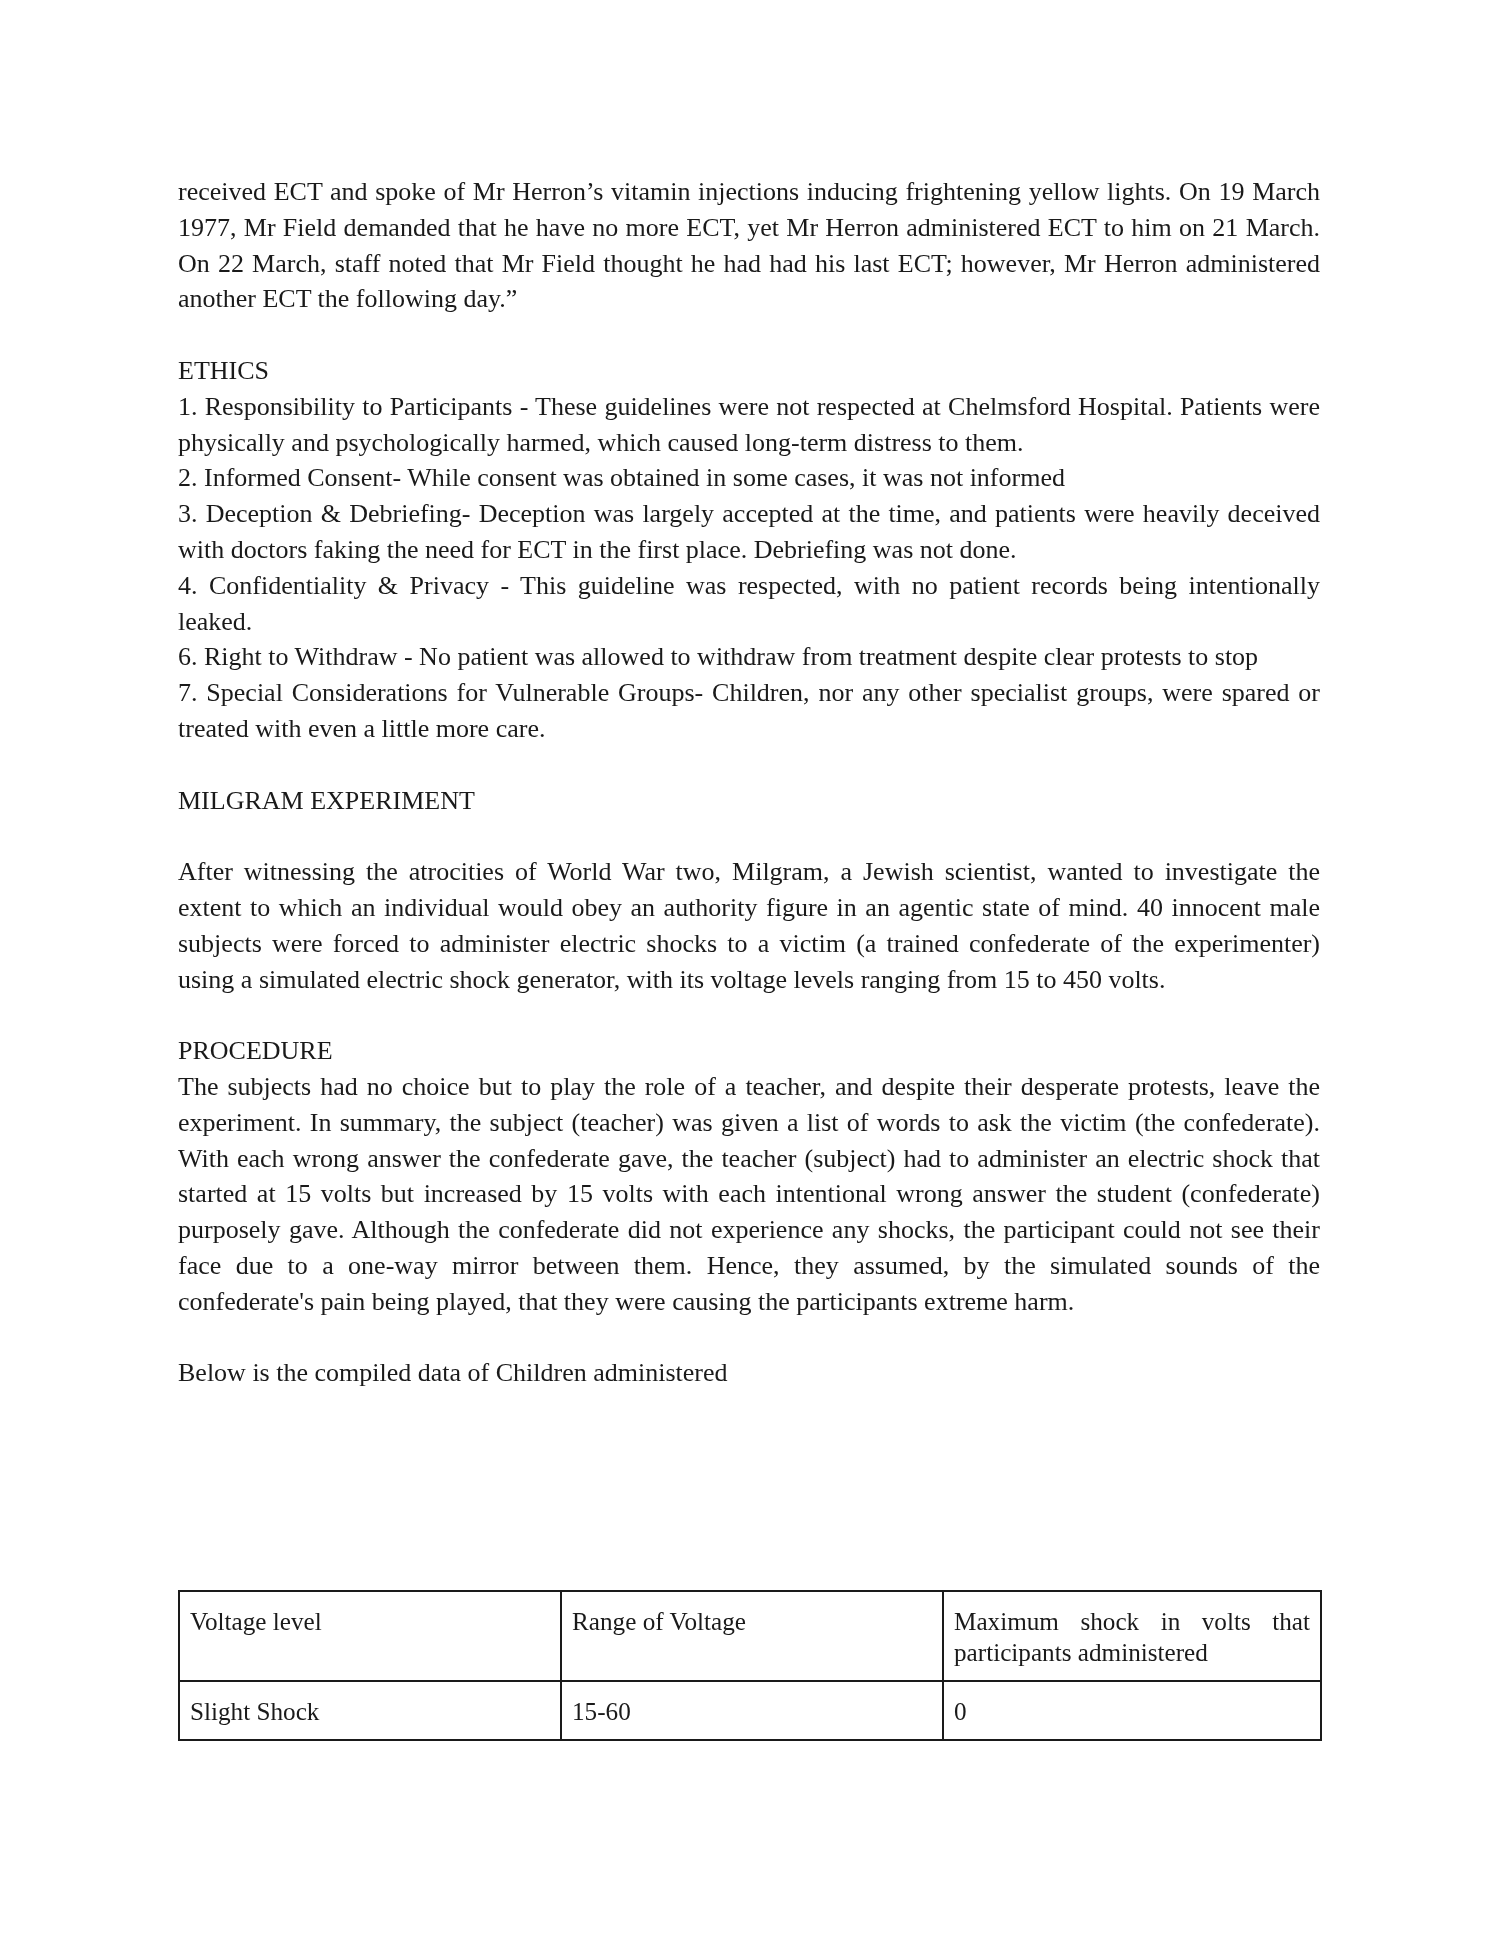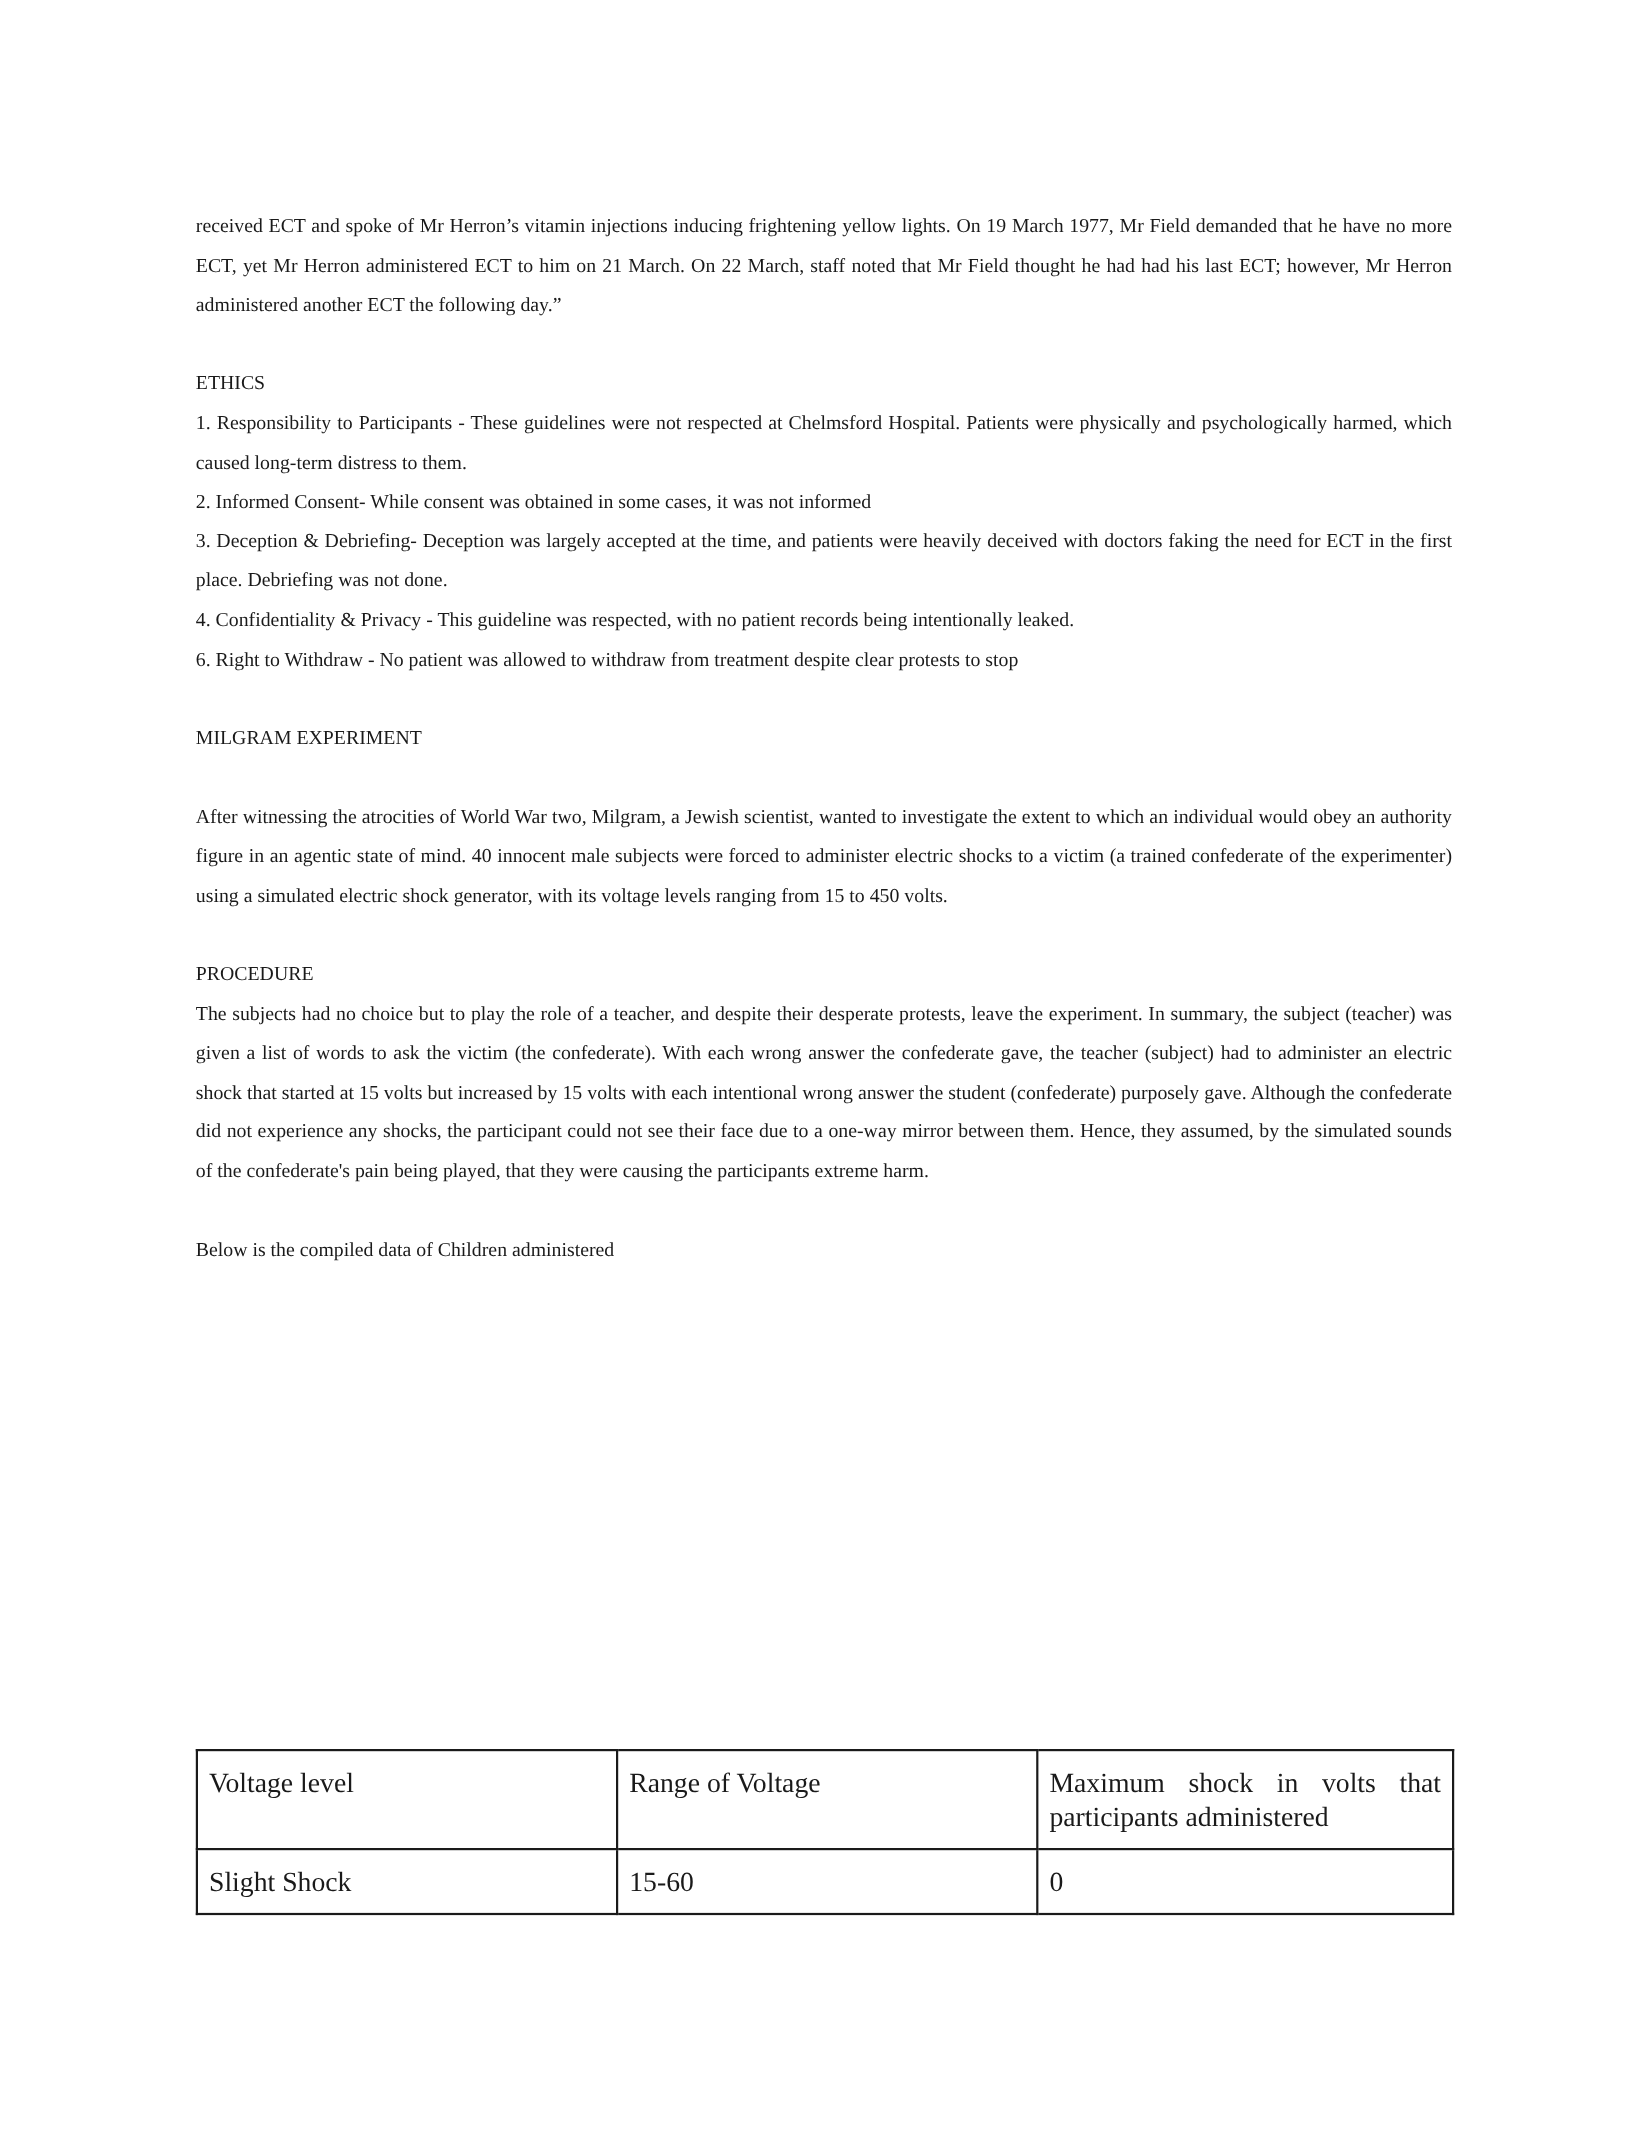--- a/index.html
+++ b/index.html
@@ -13,23 +13,22 @@
       position: relative;
       overflow: hidden;
       font-family: "Liberation Serif", "DejaVu Serif", serif;
       color: #1a1a1a;
     }
     .page {
       position: absolute;
       left: 178px;
       top: 174px;
       width: 1142px;
-      font-size: 18px;
+      font-size: 26px;
       line-height: 35.8px;
-      margin-top: 14px;
     }
     .para {
       margin: 0;
       text-align: justify;
       text-align-last: left;
     }
     .heading {
       margin: 0;
       text-align: left;
     }
@@ -72,20 +71,21 @@
 
   <div class="gap"></div>
 
   <p class="heading">ETHICS</p>
   <div>
     <p class="list-item">1. Responsibility to Participants - These guidelines were not respected at Chelmsford Hospital. Patients were physically and psychologically harmed, which caused long-term distress to them.</p>
     <p class="list-item">2. Informed Consent-  While consent was obtained in some cases, it was not informed</p>
     <p class="list-item">3. Deception &amp; Debriefing- Deception was largely accepted at the time, and patients were heavily deceived with doctors faking the need for ECT in the first place. Debriefing was not done.</p>
     <p class="list-item">4. Confidentiality &amp; Privacy - This guideline was respected, with no patient records being intentionally leaked.</p>
     <p class="list-item">6. Right to Withdraw - No patient was allowed to withdraw from treatment despite clear protests to stop</p>
+    <p class="list-item">7. Special Considerations for Vulnerable Groups- Children, nor any other specialist groups, were spared or treated with even a little more care.</p>
   </div>
 
   <div class="gap"></div>
 
   <p class="heading">MILGRAM EXPERIMENT</p>
 
   <div class="gap"></div>
 
   <p class="para">After witnessing the atrocities of World War two, Milgram, a Jewish scientist,  wanted to investigate the extent to which an individual would obey an authority figure in an agentic state of mind.  40  innocent male subjects were forced to administer electric shocks to a victim (a trained confederate of the experimenter) using a simulated electric shock generator, with its voltage levels ranging from 15 to 450 volts.</p>
 

